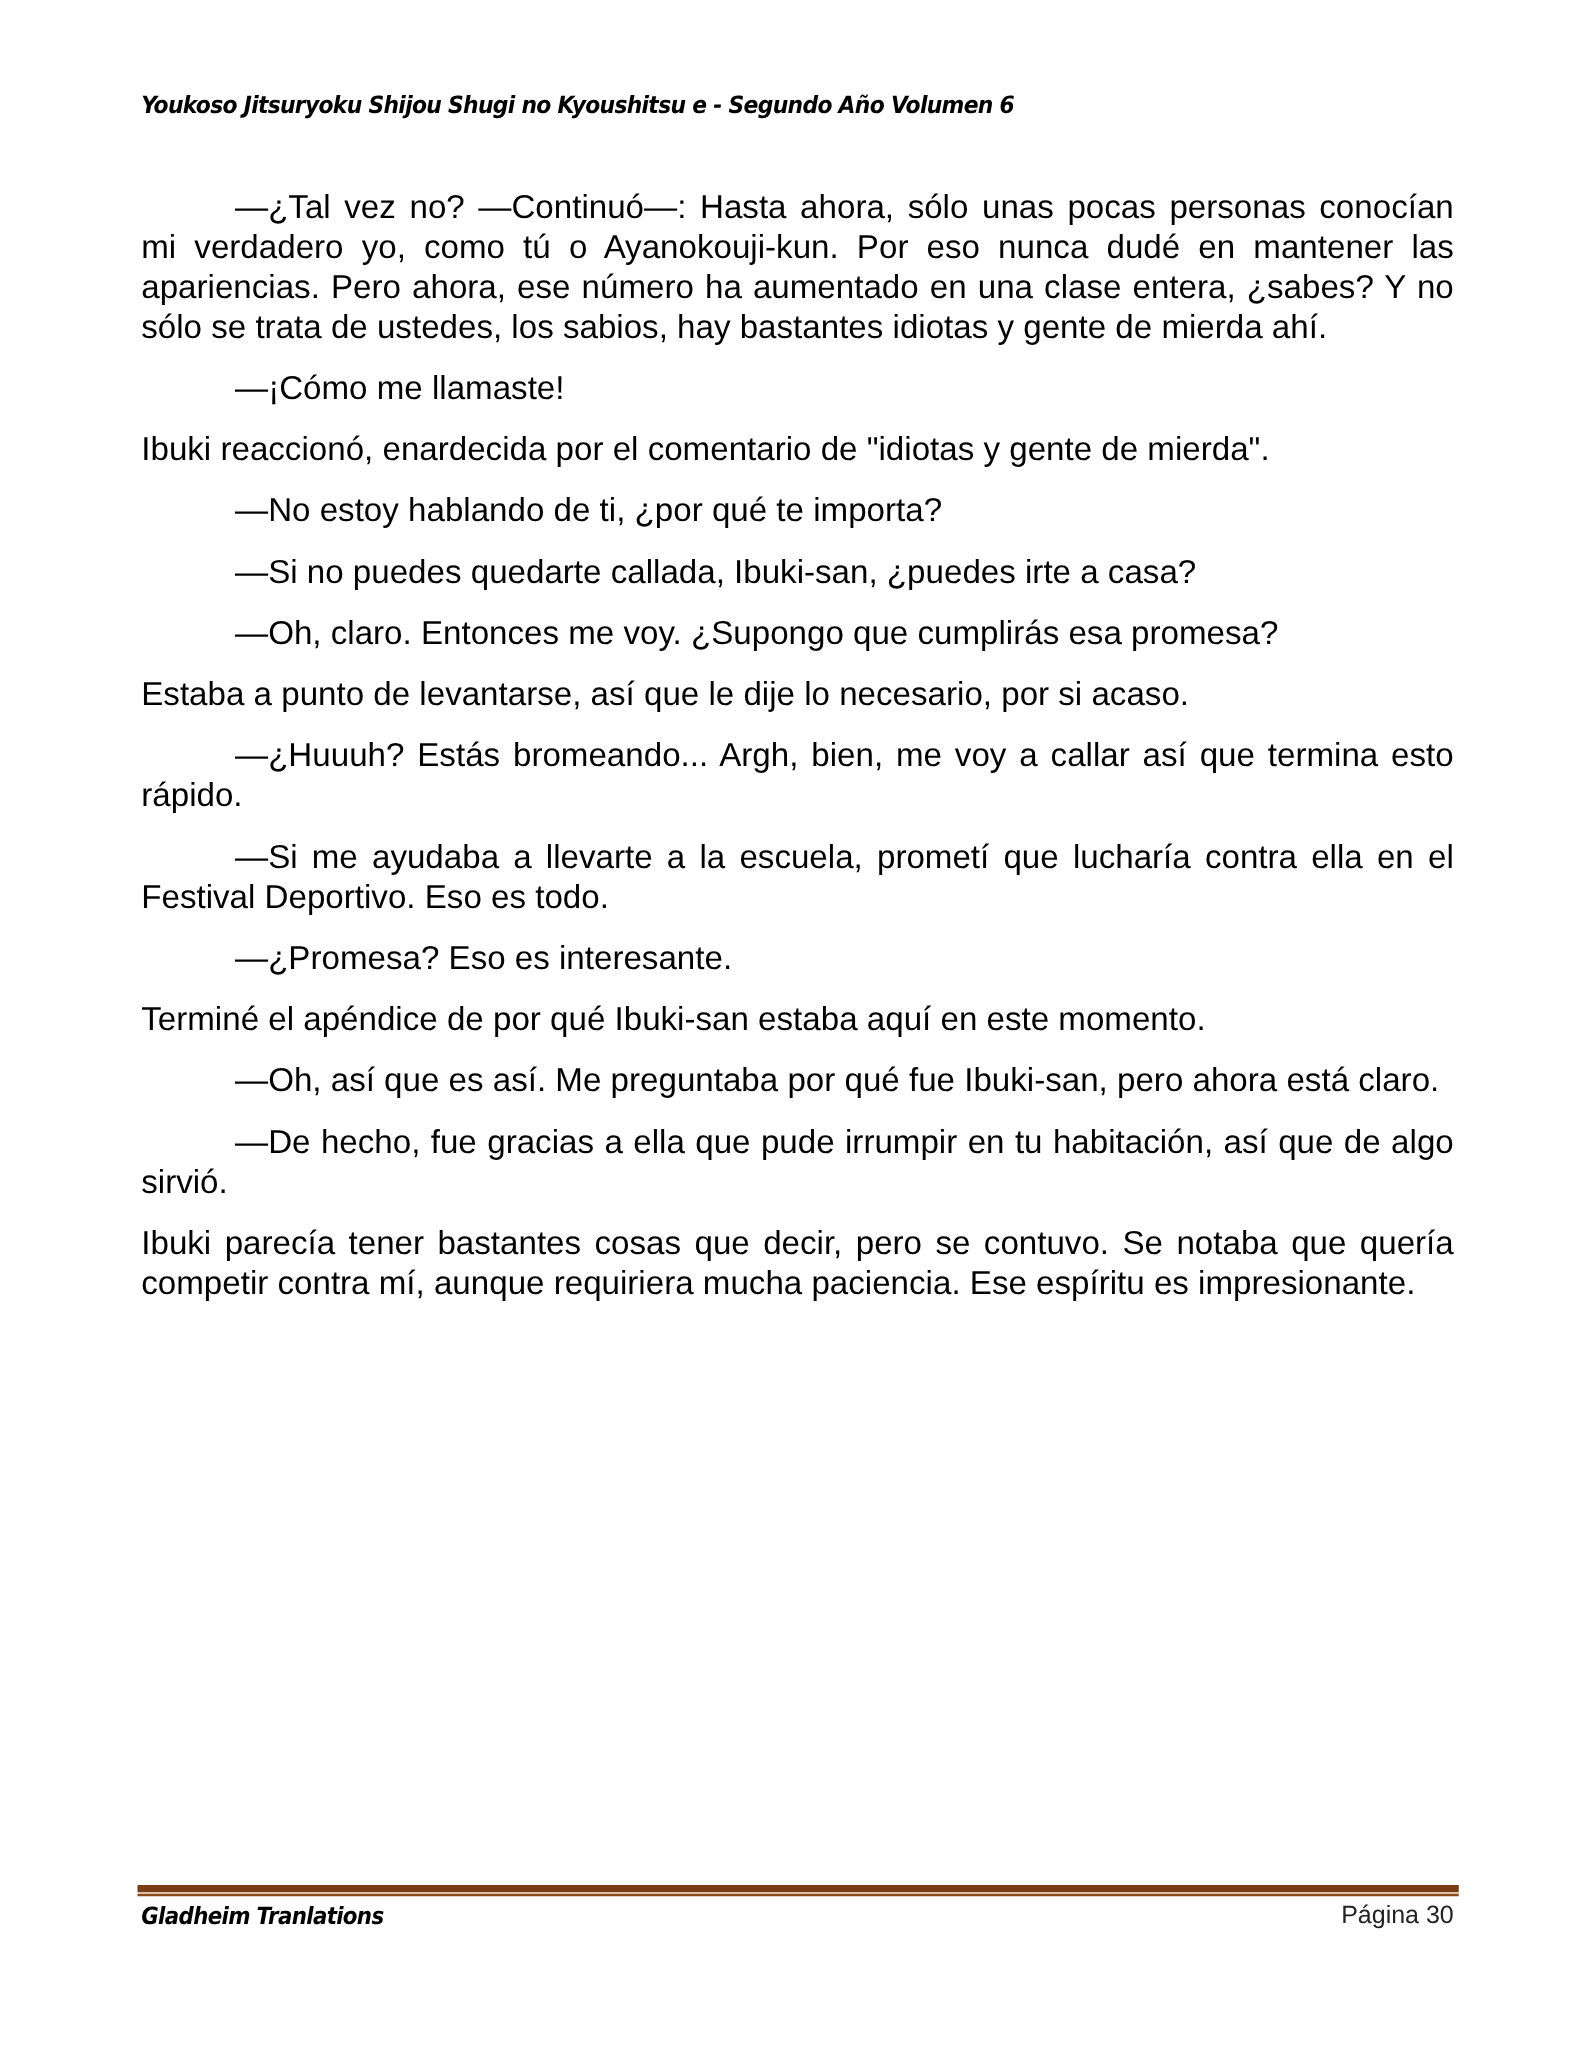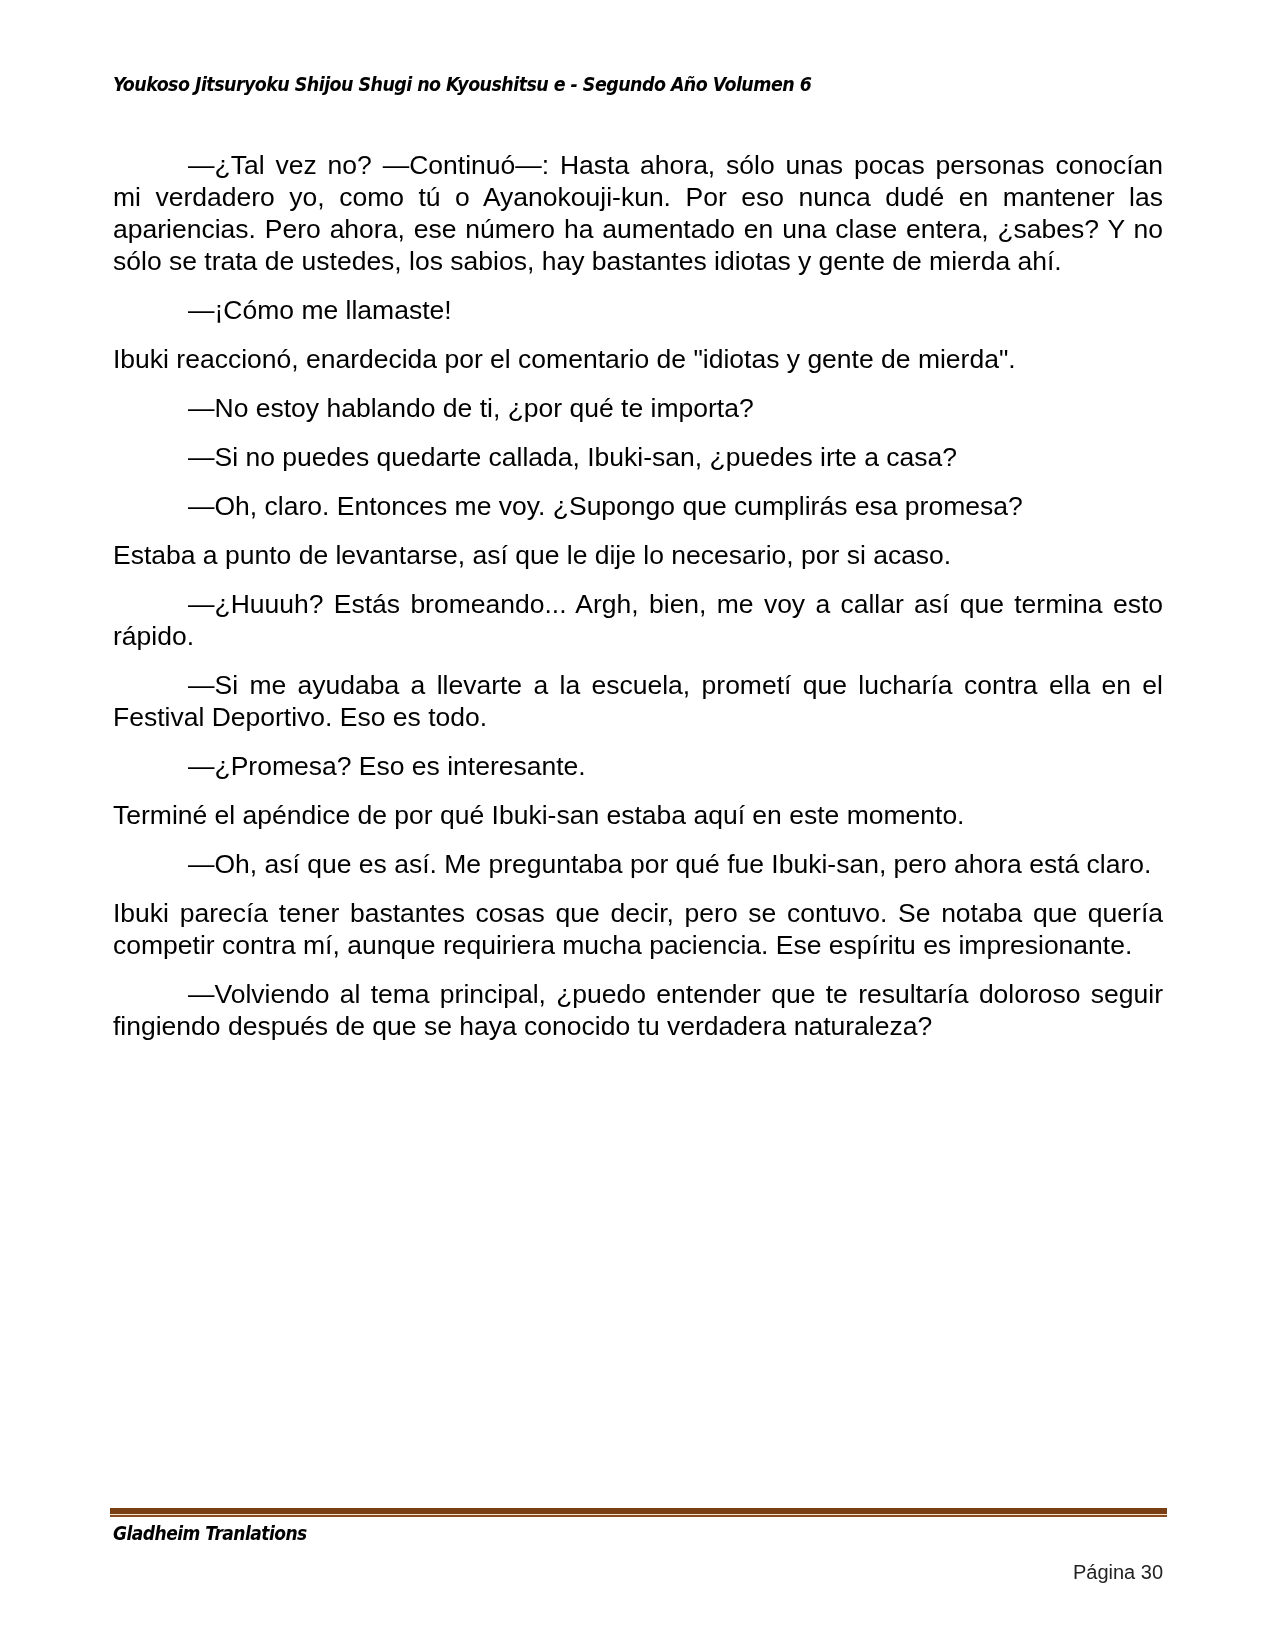--- a/index.html
+++ b/index.html
@@ -23,43 +23,43 @@
   .footer-rule .thick { height: 6px; background: #7a3e14; }
   .footer-rule .gap { height: 1px; background: #f4e3cf; }
   .footer-rule .thin { height: 2px; background: #8a4a1c; }
   .footer-left {
     position: absolute; left: 113px; top: 1522px;
     font-family: "DejaVu Sans", sans-serif; font-weight: bold; font-style: italic;
     font-size: 19px; letter-spacing: -0.6px; transform: scaleX(0.9); transform-origin: left center;
   }
   .footer-right {
     position: absolute; right: 112px; top: 1521px;
-    font-family: "Liberation Sans", sans-serif; font-size: 20px; color: #222; margin-top: 40px;
+    font-family: "Liberation Sans", sans-serif; font-size: 20px; color: #222;
   }
 </style>
 </head>
 <body>
 
 <div class="header">Youkoso Jitsuryoku Shijou Shugi no Kyoushitsu e - Segundo Año Volumen 6</div>
 
 <div class="body-text">
   <p class="dialog">—¿Tal vez no? —Continuó—: Hasta ahora, sólo unas pocas personas conocían mi verdadero yo, como tú o Ayanokouji-kun. Por eso nunca dudé en mantener las apariencias. Pero ahora, ese número ha aumentado en una clase entera, ¿sabes? Y no sólo se trata de ustedes, los sabios, hay bastantes idiotas y gente de mierda ahí.</p>
   <p class="dialog">—¡Cómo me llamaste!</p>
   <p class="narration">Ibuki reaccionó, enardecida por el comentario de "idiotas y gente de mierda".</p>
   <p class="dialog">—No estoy hablando de ti, ¿por qué te importa?</p>
   <p class="dialog">—Si no puedes quedarte callada, Ibuki-san, ¿puedes irte a casa?</p>
   <p class="dialog">—Oh, claro. Entonces me voy. ¿Supongo que cumplirás esa promesa?</p>
   <p class="narration">Estaba a punto de levantarse, así que le dije lo necesario, por si acaso.</p>
   <p class="dialog">—¿Huuuh? Estás bromeando... Argh, bien, me voy a callar así que termina esto rápido.</p>
   <p class="dialog">—Si me ayudaba a llevarte a la escuela, prometí que lucharía contra ella en el Festival Deportivo. Eso es todo.</p>
   <p class="dialog">—¿Promesa? Eso es interesante.</p>
   <p class="narration">Terminé el apéndice de por qué Ibuki-san estaba aquí en este momento.</p>
   <p class="dialog">—Oh, así que es así. Me preguntaba por qué fue Ibuki-san, pero ahora está claro.</p>
+  <p class="dialog">—De hecho, fue gracias a ella que pude irrumpir en tu habitación, así que de algo sirvió.</p>
   <p class="narration">Ibuki parecía tener bastantes cosas que decir, pero se contuvo. Se notaba que quería competir contra mí, aunque requiriera mucha paciencia. Ese espíritu es impresionante.</p>
-  <p class="dialog">—Volviendo al tema principal, ¿puedo entender que te resultaría doloroso seguir fingiendo después de que se haya conocido tu verdadera naturaleza?</p>
 </div>
 
 <div class="footer-rule">
   <div class="thick"></div>
   <div class="gap"></div>
   <div class="thin"></div>
 </div>
 
 <div class="footer-left">Gladheim Tranlations</div>
 <div class="footer-right">Página 30</div>

